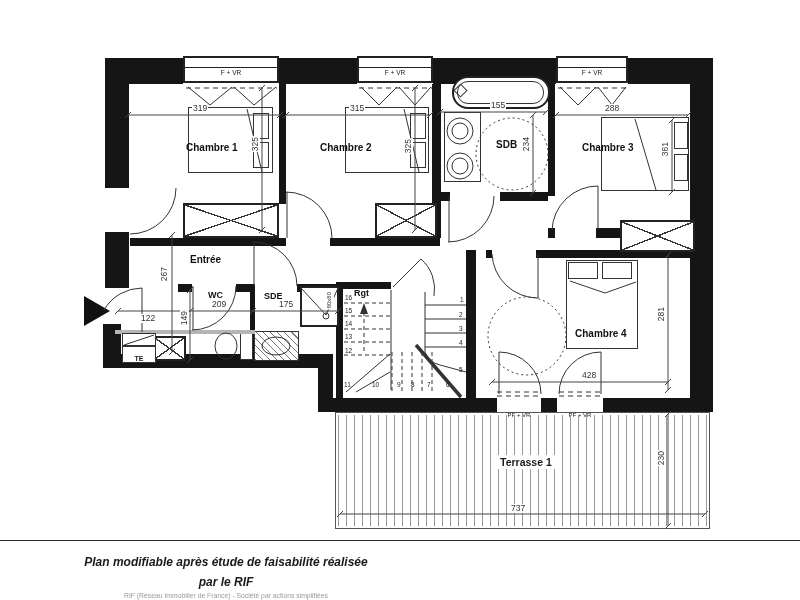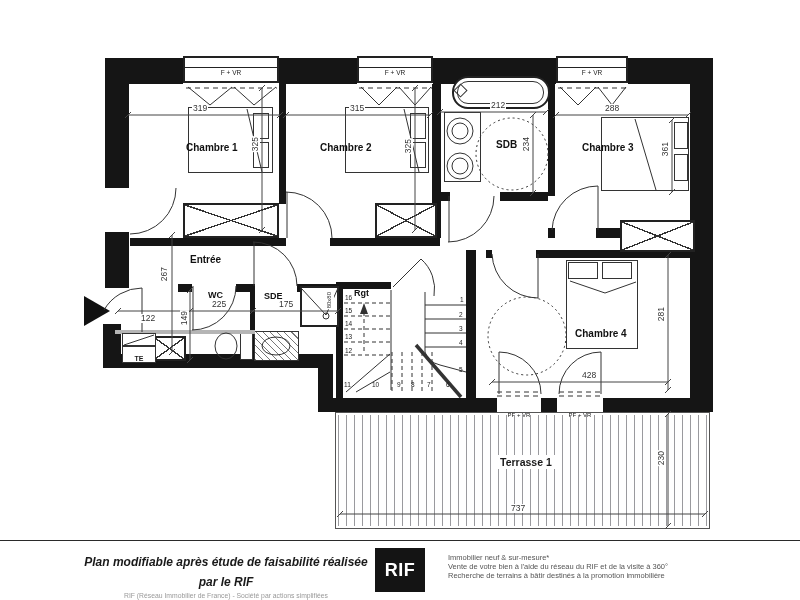--- a/index.html
+++ b/index.html
@@ -192,24 +192,24 @@
       <span class="rlabel" style="left:582px;top:142px">Chambre 3</span>
       <span class="rlabel" style="left:190px;top:254px">Entrée</span>
       <span class="rlabel sm" style="left:208px;top:290px">WC</span>
       <span class="rlabel sm" style="left:264px;top:291px">SDE</span>
       <span class="rlabel sm" style="left:354px;top:288px">Rgt</span>
       <span class="rlabel" style="left:575px;top:328px">Chambre 4</span>
       <span class="tlabel" style="left:496px;top:455px">Terrasse 1</span>
 
       <span class="dim" style="left:192px;top:104px">319</span>
       <span class="dim" style="left:349px;top:104px">315</span>
-      <span class="dim" style="left:490px;top:101px">212</span>
+      <span class="dim" style="left:490px;top:101px">155</span>
       <span class="dim" style="left:604px;top:104px">288</span>
       <span class="dim" style="left:140px;top:314px">122</span>
-      <span class="dim" style="left:211px;top:300px">225</span>
+      <span class="dim" style="left:211px;top:300px">209</span>
       <span class="dim" style="left:278px;top:300px">175</span>
       <span class="dim" style="left:581px;top:371px">428</span>
       <span class="dim" style="left:510px;top:504px">737</span>
       <span class="dimv" style="left:251px;top:136px">325</span>
       <span class="dimv" style="left:404px;top:138px">325</span>
       <span class="dimv" style="left:522px;top:136px">234</span>
       <span class="dimv" style="left:661px;top:141px">361</span>
       <span class="dimv" style="left:160px;top:266px">267</span>
       <span class="dimv" style="left:180px;top:310px">149</span>
       <span class="dimv" style="left:657px;top:306px">281</span>
@@ -234,19 +234,13 @@
       <span class="snum" style="left:459px;top:366px">5</span>
     </div>
   </div>
 
   <div id="footer-rule"></div>
   <div id="f-left">
     <div class="claim">Plan modifiable après étude de faisabilité réalisée par le RIF</div>
     <span class="fine">RIF (Réseau Immobilier de France) - Société par actions simplifiées</span>
     <span class="fine">Siège social : 1 place de Paveurs, 31130, Balma - RCS TOULOUSE : 504 234 174</span>
   </div>
-  <div id="f-logo">RIF</div>
-  <div id="f-right">
-    <span>Immobilier neuf &amp; sur-mesure*</span>
-    <span>Vente de votre bien à l'aide du réseau du RIF et de la visite à 360°</span>
-    <span>Recherche de terrains à bâtir destinés à la promotion immobilière</span>
-  </div>
 </div>
 
 </body></html>

